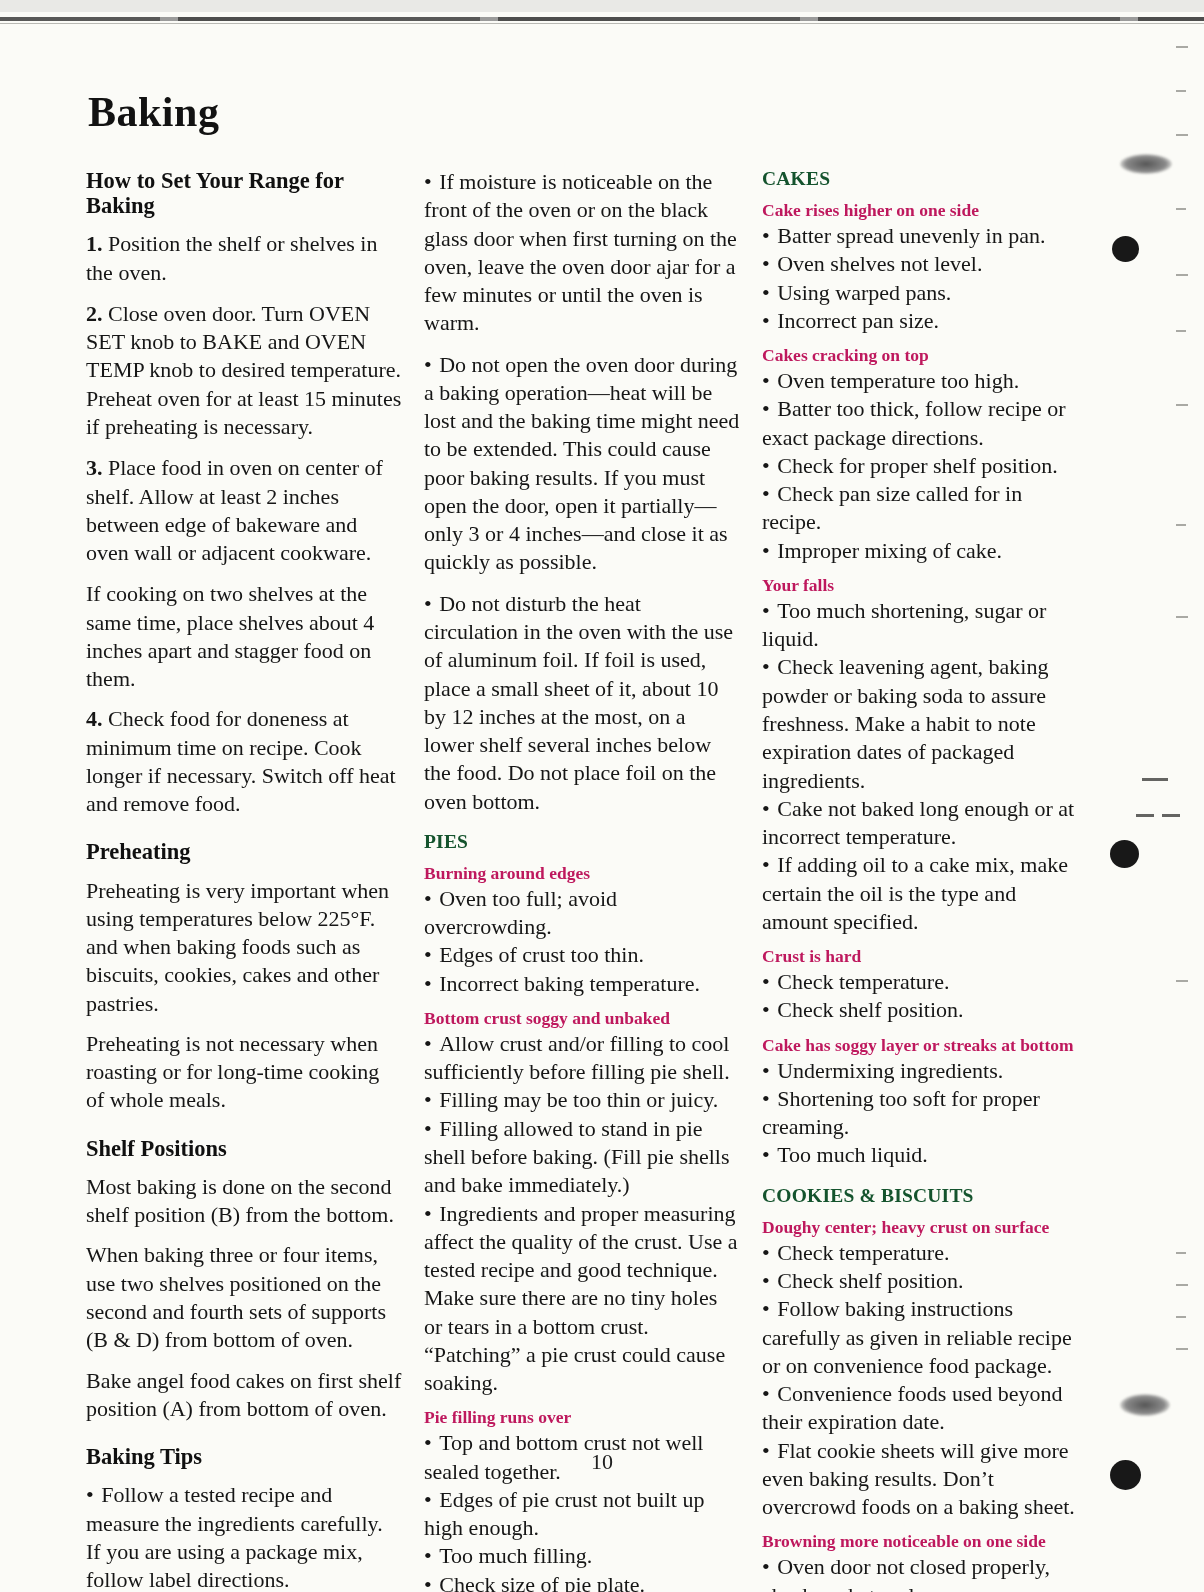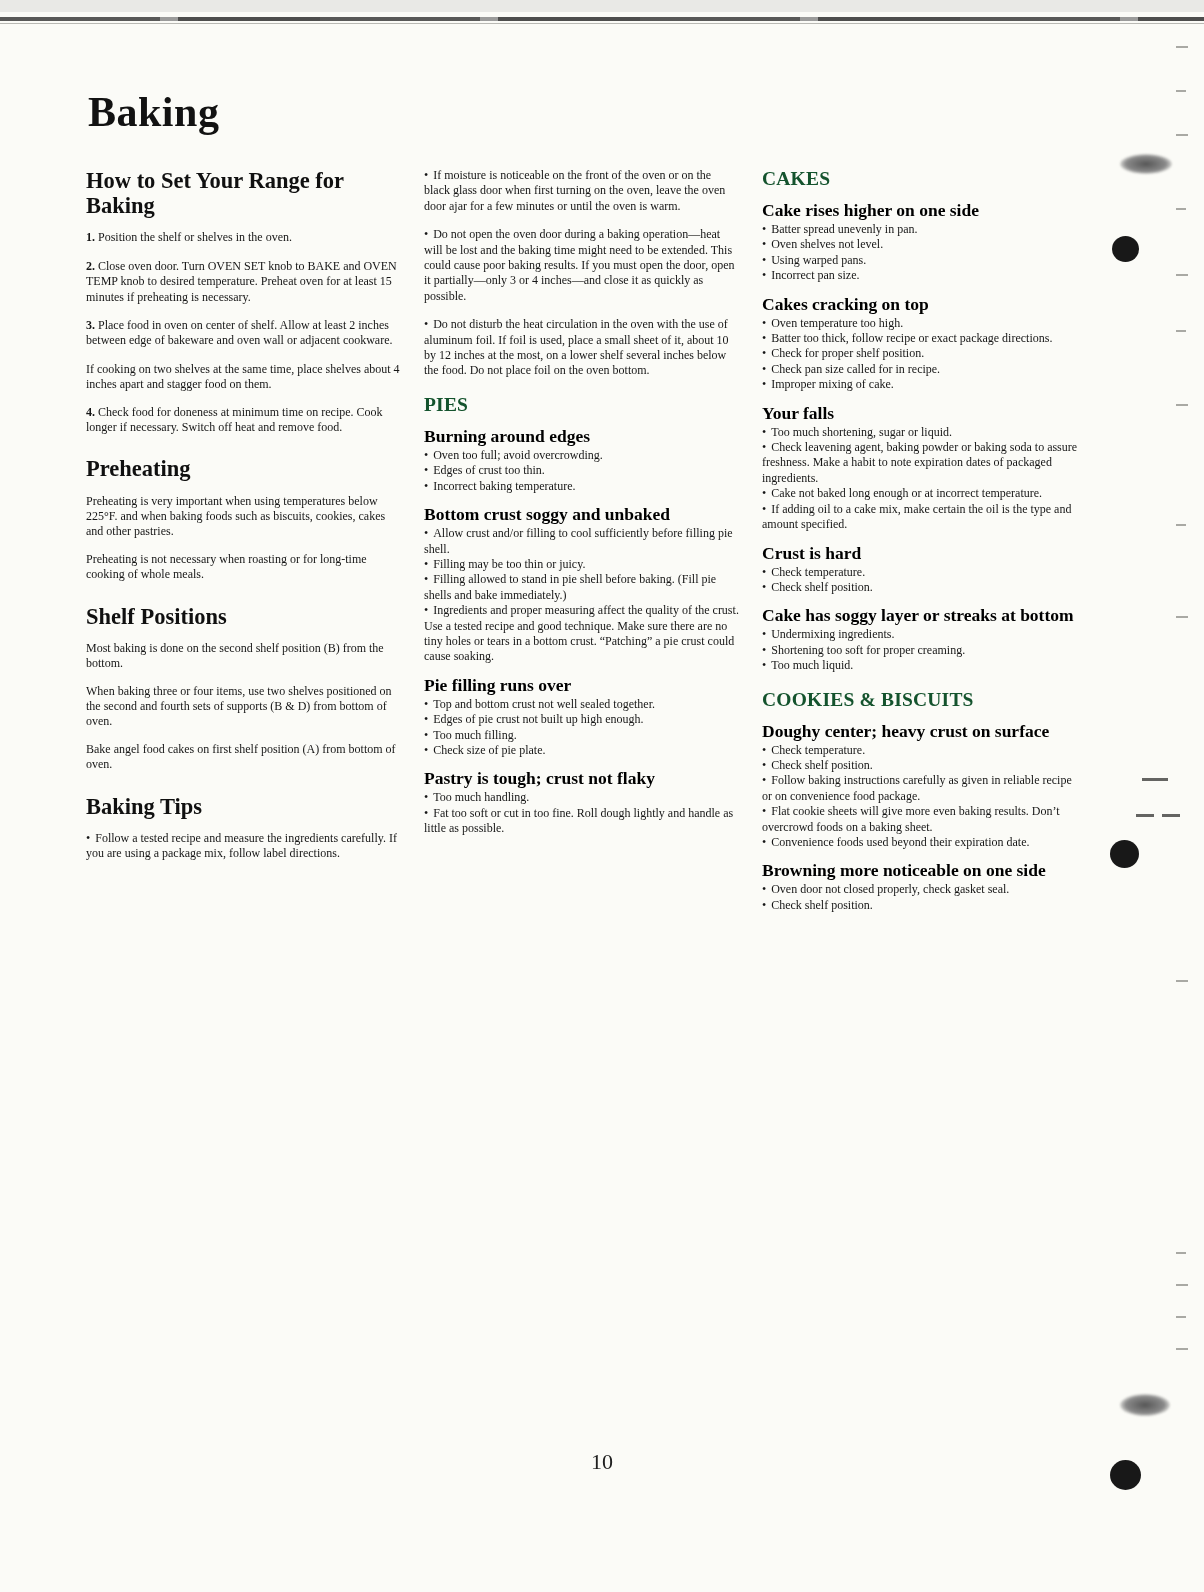--- a/index.html
+++ b/index.html
@@ -47,23 +47,23 @@
   .col h2 {
     font-size:22.5px; line-height:1.12; font-weight:bold;
     margin:21px 0 12px; color:#101010;
   }
   .col h3 {
     font-size:19.5px; font-weight:bold; letter-spacing:.2px;
     margin:15px 0 2px; color:#14532d;
   }
   .col h4 {
     font-size:17.5px; font-weight:bold;
-    margin:10px 0 1px; color:#000000;
+    margin:10px 0 1px; color:#be185d;
   }
-  .col p { font-size:12px; line-height:1.285; }
+  .col p { font-size:22px; line-height:1.285; }
   .col p.para   { margin:0 0 12px; }
   .col p.step   { margin:0 0 13px; }
   .col p.bullet { margin:0; }
   .col p.bullet.spaced { margin:0 0 13px; }
   .step-num { font-weight:bold; }
   .marker { letter-spacing:1px; }
   
   .page-number {
     position:absolute; left:0; top:1437px; width:100%;
     text-align:center; font-size:22px; color:#202020;
@@ -167,22 +167,22 @@
         <p class="bullet"><span class="marker">• </span>Check shelf position.</p>
         <h4>Cake has soggy layer or streaks at bottom</h4>
         <p class="bullet"><span class="marker">• </span>Undermixing ingredients.</p>
         <p class="bullet"><span class="marker">• </span>Shortening too soft for proper creaming.</p>
         <p class="bullet"><span class="marker">• </span>Too much liquid.</p>
         <h3>COOKIES &amp; BISCUITS</h3>
         <h4>Doughy center; heavy crust on surface</h4>
         <p class="bullet"><span class="marker">• </span>Check temperature.</p>
         <p class="bullet"><span class="marker">• </span>Check shelf position.</p>
         <p class="bullet"><span class="marker">• </span>Follow baking instructions carefully as given in reliable recipe or on convenience food package.</p>
+        <p class="bullet"><span class="marker">• </span>Convenience foods used beyond their expiration date.</p>
         <p class="bullet"><span class="marker">• </span>Flat cookie sheets will give more even baking results. Don’t overcrowd foods on a baking sheet.</p>
-        <p class="bullet"><span class="marker">• </span>Convenience foods used beyond their expiration date.</p>
         <h4>Browning more noticeable on one side</h4>
         <p class="bullet"><span class="marker">• </span>Oven door not closed properly, check gasket seal.</p>
         <p class="bullet"><span class="marker">• </span>Check shelf position.</p>
       </div>
     </div>
 
   <div class="page-number">10</div>
 
 </div>
 

